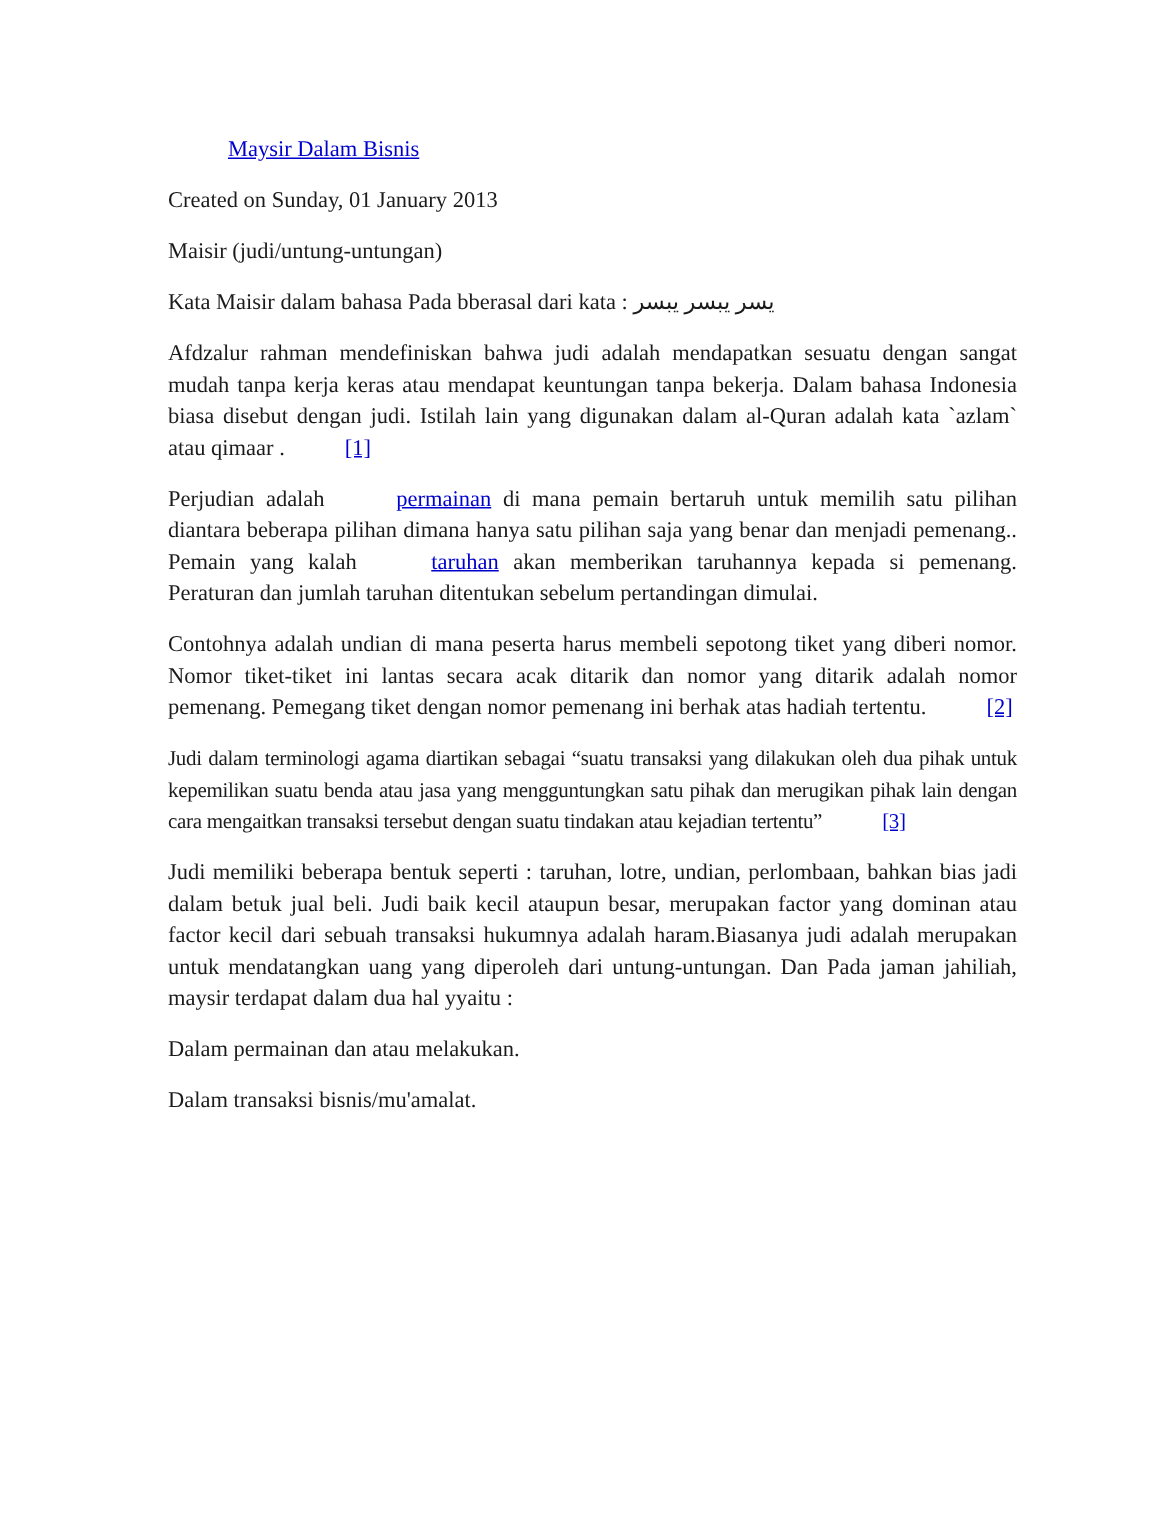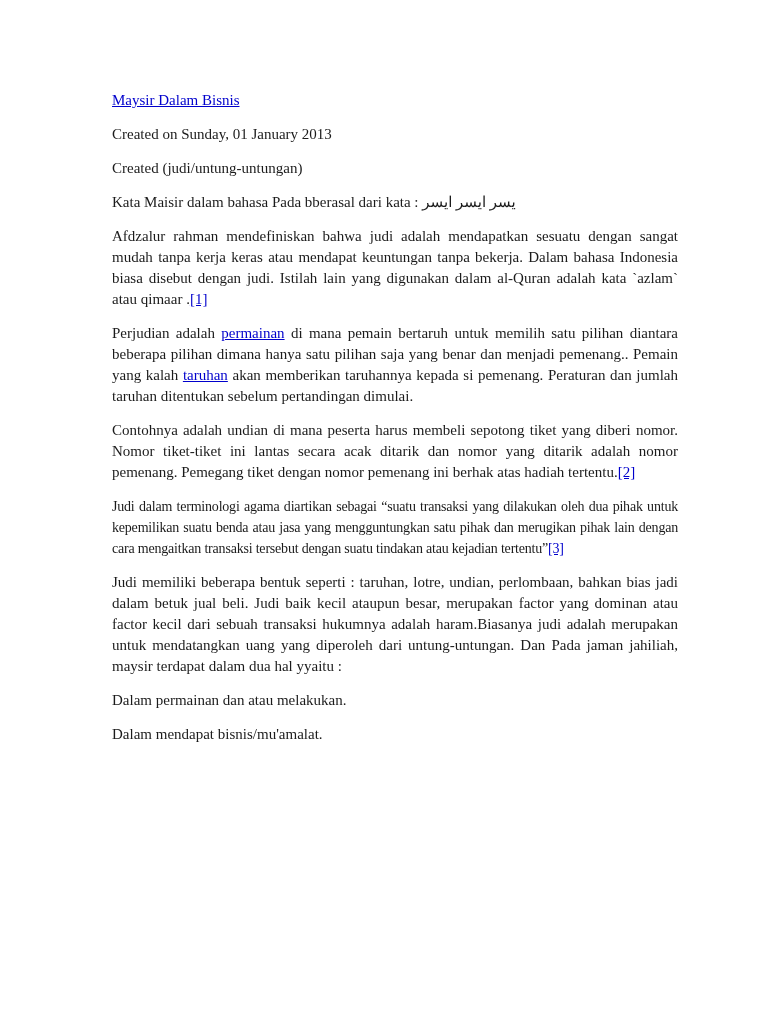--- a/index.html
+++ b/index.html
@@ -19,53 +19,54 @@
   p {
     margin: 0 0 13px 0;
     font-size: 15px;
     line-height: 21px;
   }
   .para { text-align: justify; }
   .doclink {
     color: #0000cc;
     text-decoration: underline;
     cursor: pointer;
+    margin-left: 40px;
   }
   .alt-font {
     font-family: Liberation Serif, serif;
     font-size: 14px;
     letter-spacing: -0.2px;
   }
   .arabic {
     direction: rtl;
     unicode-bidi: embed;
   }
 </style>
 </head>
 <body>
 
 <main class="page">
 
   <p><a href="#" class="doclink">Maysir Dalam Bisnis</a></p>
 
   <p>Created on Sunday, 01 January 2013</p>
 
-  <p>Created (judi/untung-untungan)</p>
+  <p>Maisir (judi/untung-untungan)</p>
 
-  <p><span>Kata Maisir dalam bahasa Pada bberasal dari kata : </span><span class="arabic" dir="rtl">يسر   ايسر   ايسر</span></p>
+  <p><span>Kata Maisir dalam bahasa Pada bberasal dari kata : </span><span class="arabic" dir="rtl">يسر   يبسر   يبسر</span></p>
 
 
   <p class="para"><span>Afdzalur rahman mendefiniskan bahwa judi adalah mendapatkan sesuatu dengan sangat mudah tanpa kerja keras atau mendapat keuntungan tanpa bekerja. Dalam bahasa Indonesia biasa disebut dengan judi. Istilah lain yang digunakan dalam al-Quran adalah kata `azlam` atau  qimaar .</span><a href="#" class="doclink">[1]</a></p>
 
   <p class="para"><span>Perjudian adalah </span><a href="#" class="doclink">permainan</a><span> di mana pemain bertaruh untuk memilih satu pilihan diantara beberapa pilihan dimana hanya satu pilihan saja yang benar dan menjadi pemenang.. Pemain yang kalah </span><a href="#" class="doclink">taruhan</a><span> akan memberikan taruhannya kepada si pemenang. Peraturan dan jumlah taruhan ditentukan sebelum pertandingan dimulai.</span></p>
 
 
   <p class="para"><span>Contohnya adalah undian di mana peserta harus membeli sepotong tiket yang diberi nomor. Nomor tiket-tiket ini lantas secara acak ditarik dan nomor yang ditarik adalah nomor pemenang. Pemegang tiket dengan nomor pemenang ini berhak atas hadiah tertentu.</span><a href="#" class="doclink">[2]</a></p>
 
   <p class="para alt-font"><span>Judi dalam terminologi agama diartikan sebagai “suatu transaksi yang dilakukan oleh dua pihak untuk kepemilikan suatu benda atau jasa yang mengguntungkan satu pihak dan merugikan pihak lain dengan cara mengaitkan transaksi tersebut dengan suatu tindakan atau kejadian tertentu”</span><a href="#" class="doclink">[3]</a></p>
 
   <p class="para">Judi memiliki beberapa bentuk seperti : taruhan, lotre, undian, perlombaan, bahkan bias jadi dalam betuk jual beli. Judi baik kecil ataupun besar,  merupakan factor yang dominan atau factor kecil dari sebuah transaksi hukumnya adalah haram.Biasanya judi adalah merupakan untuk mendatangkan uang yang diperoleh dari untung-untungan. Dan Pada jaman jahiliah, maysir terdapat dalam dua hal yyaitu :</p>
 
   <p>Dalam permainan dan atau melakukan.</p>
 
-  <p>Dalam  mendapat bisnis/mu'amalat.</p>
+  <p>Dalam  transaksi bisnis/mu'amalat.</p>
 
 </main>
 
 </body></html>

